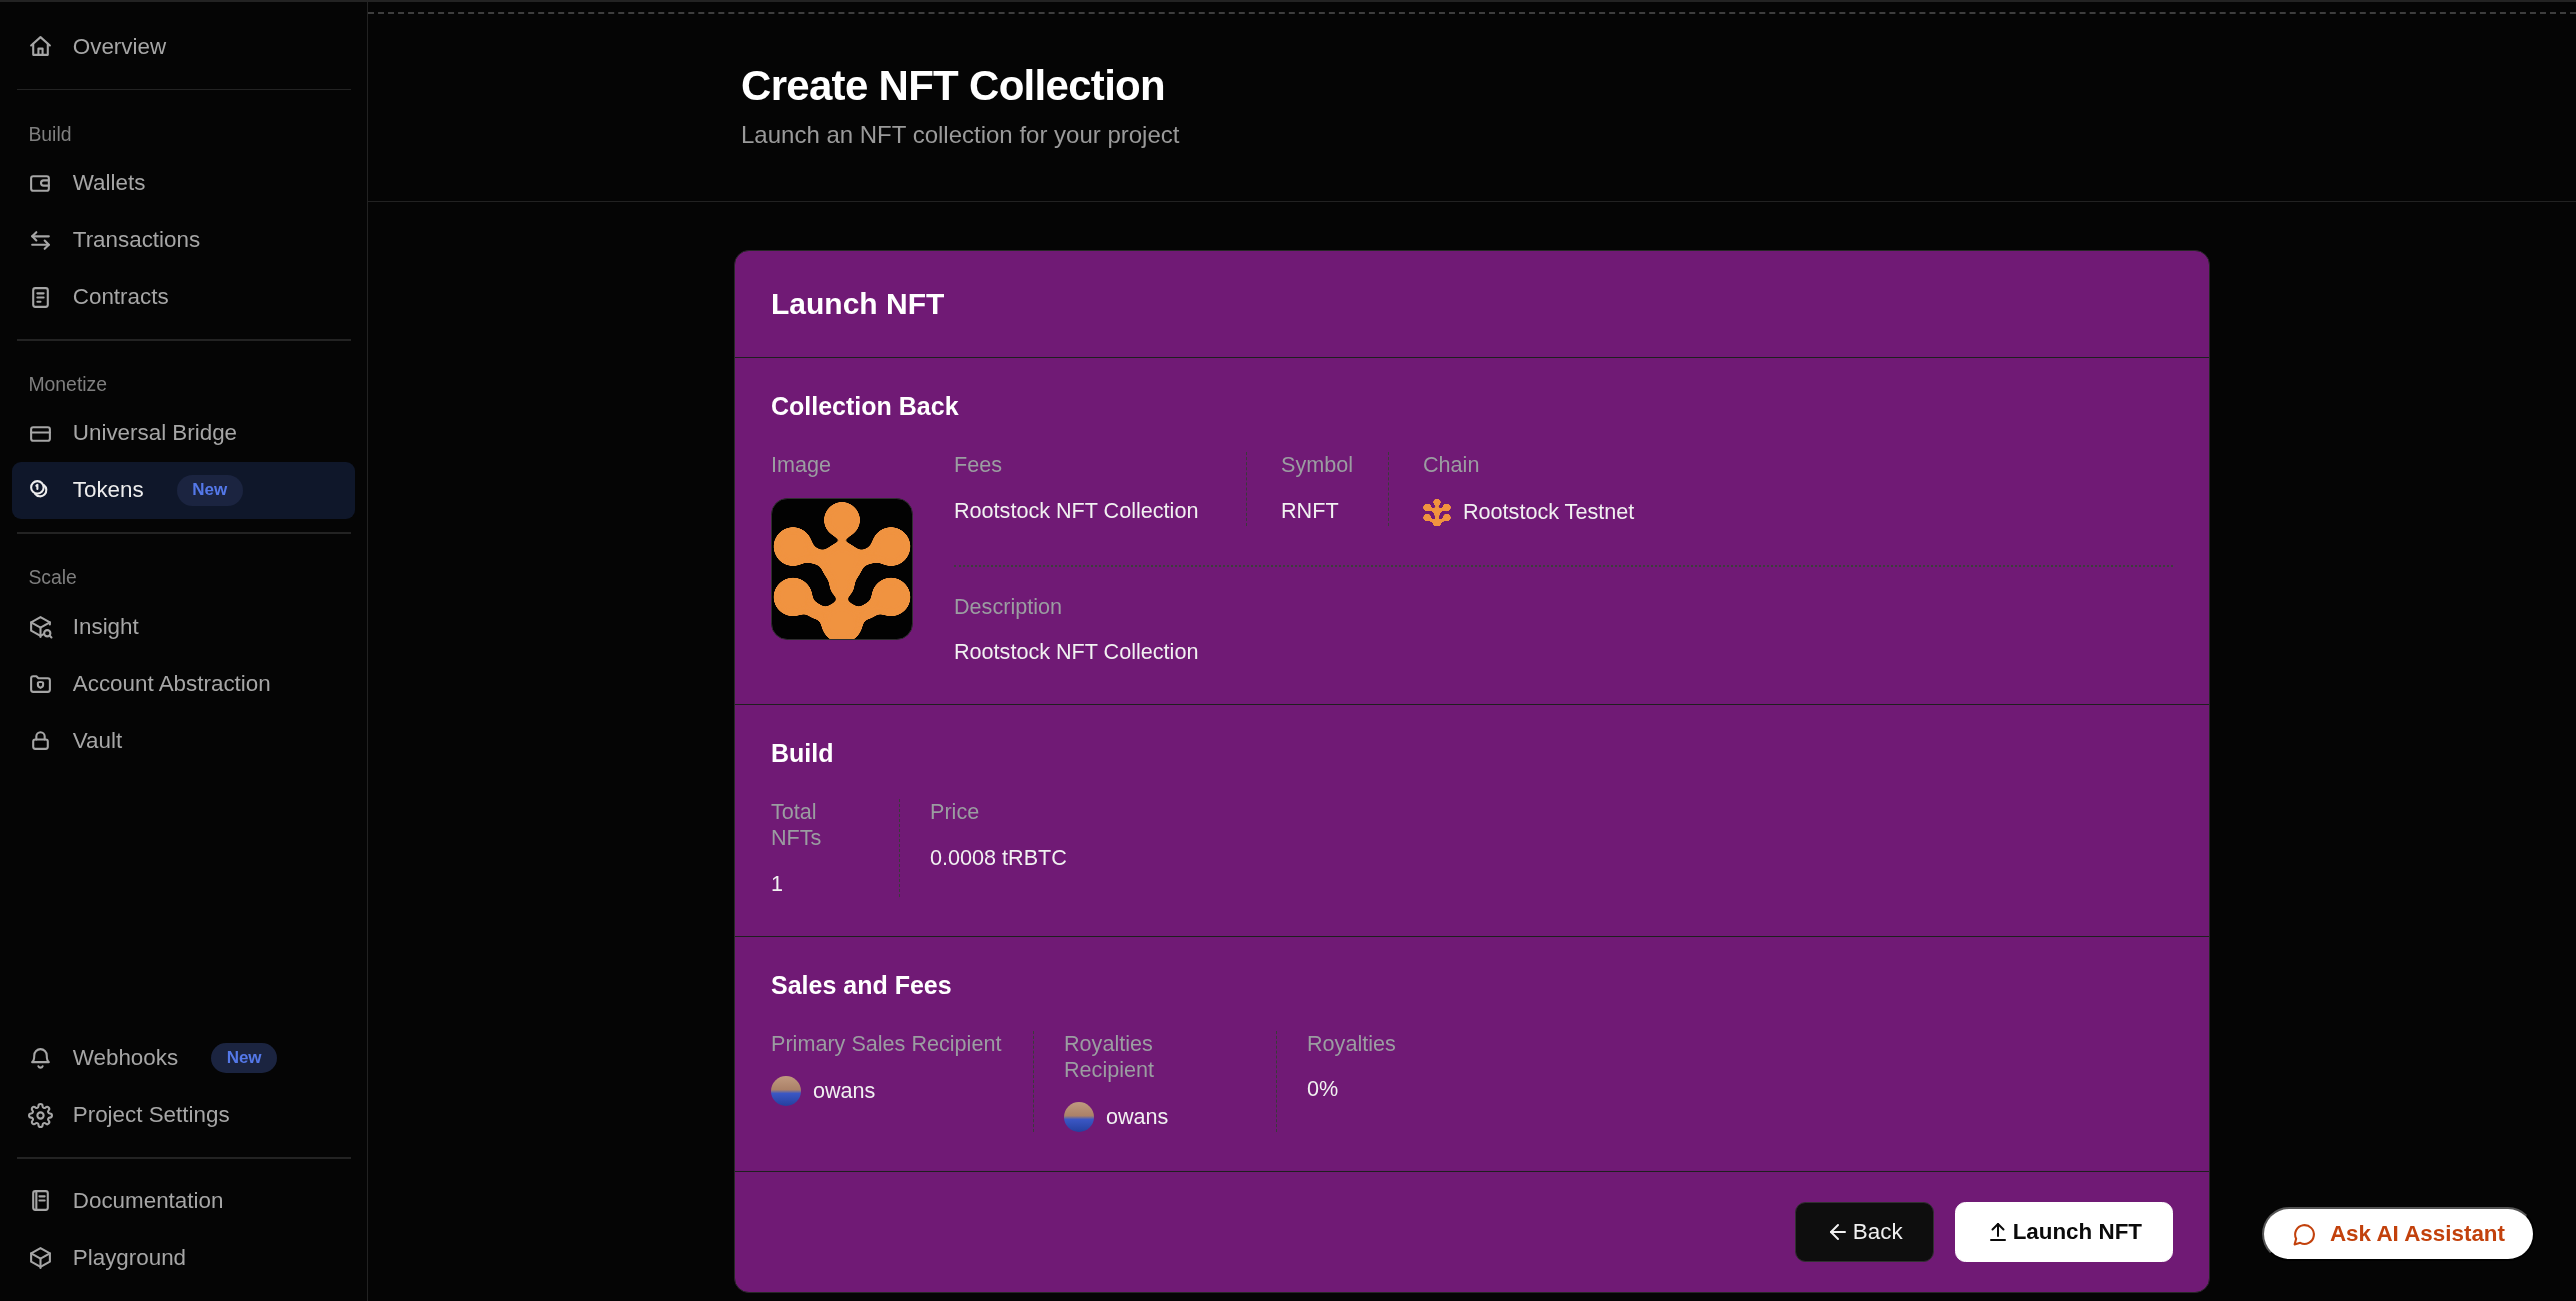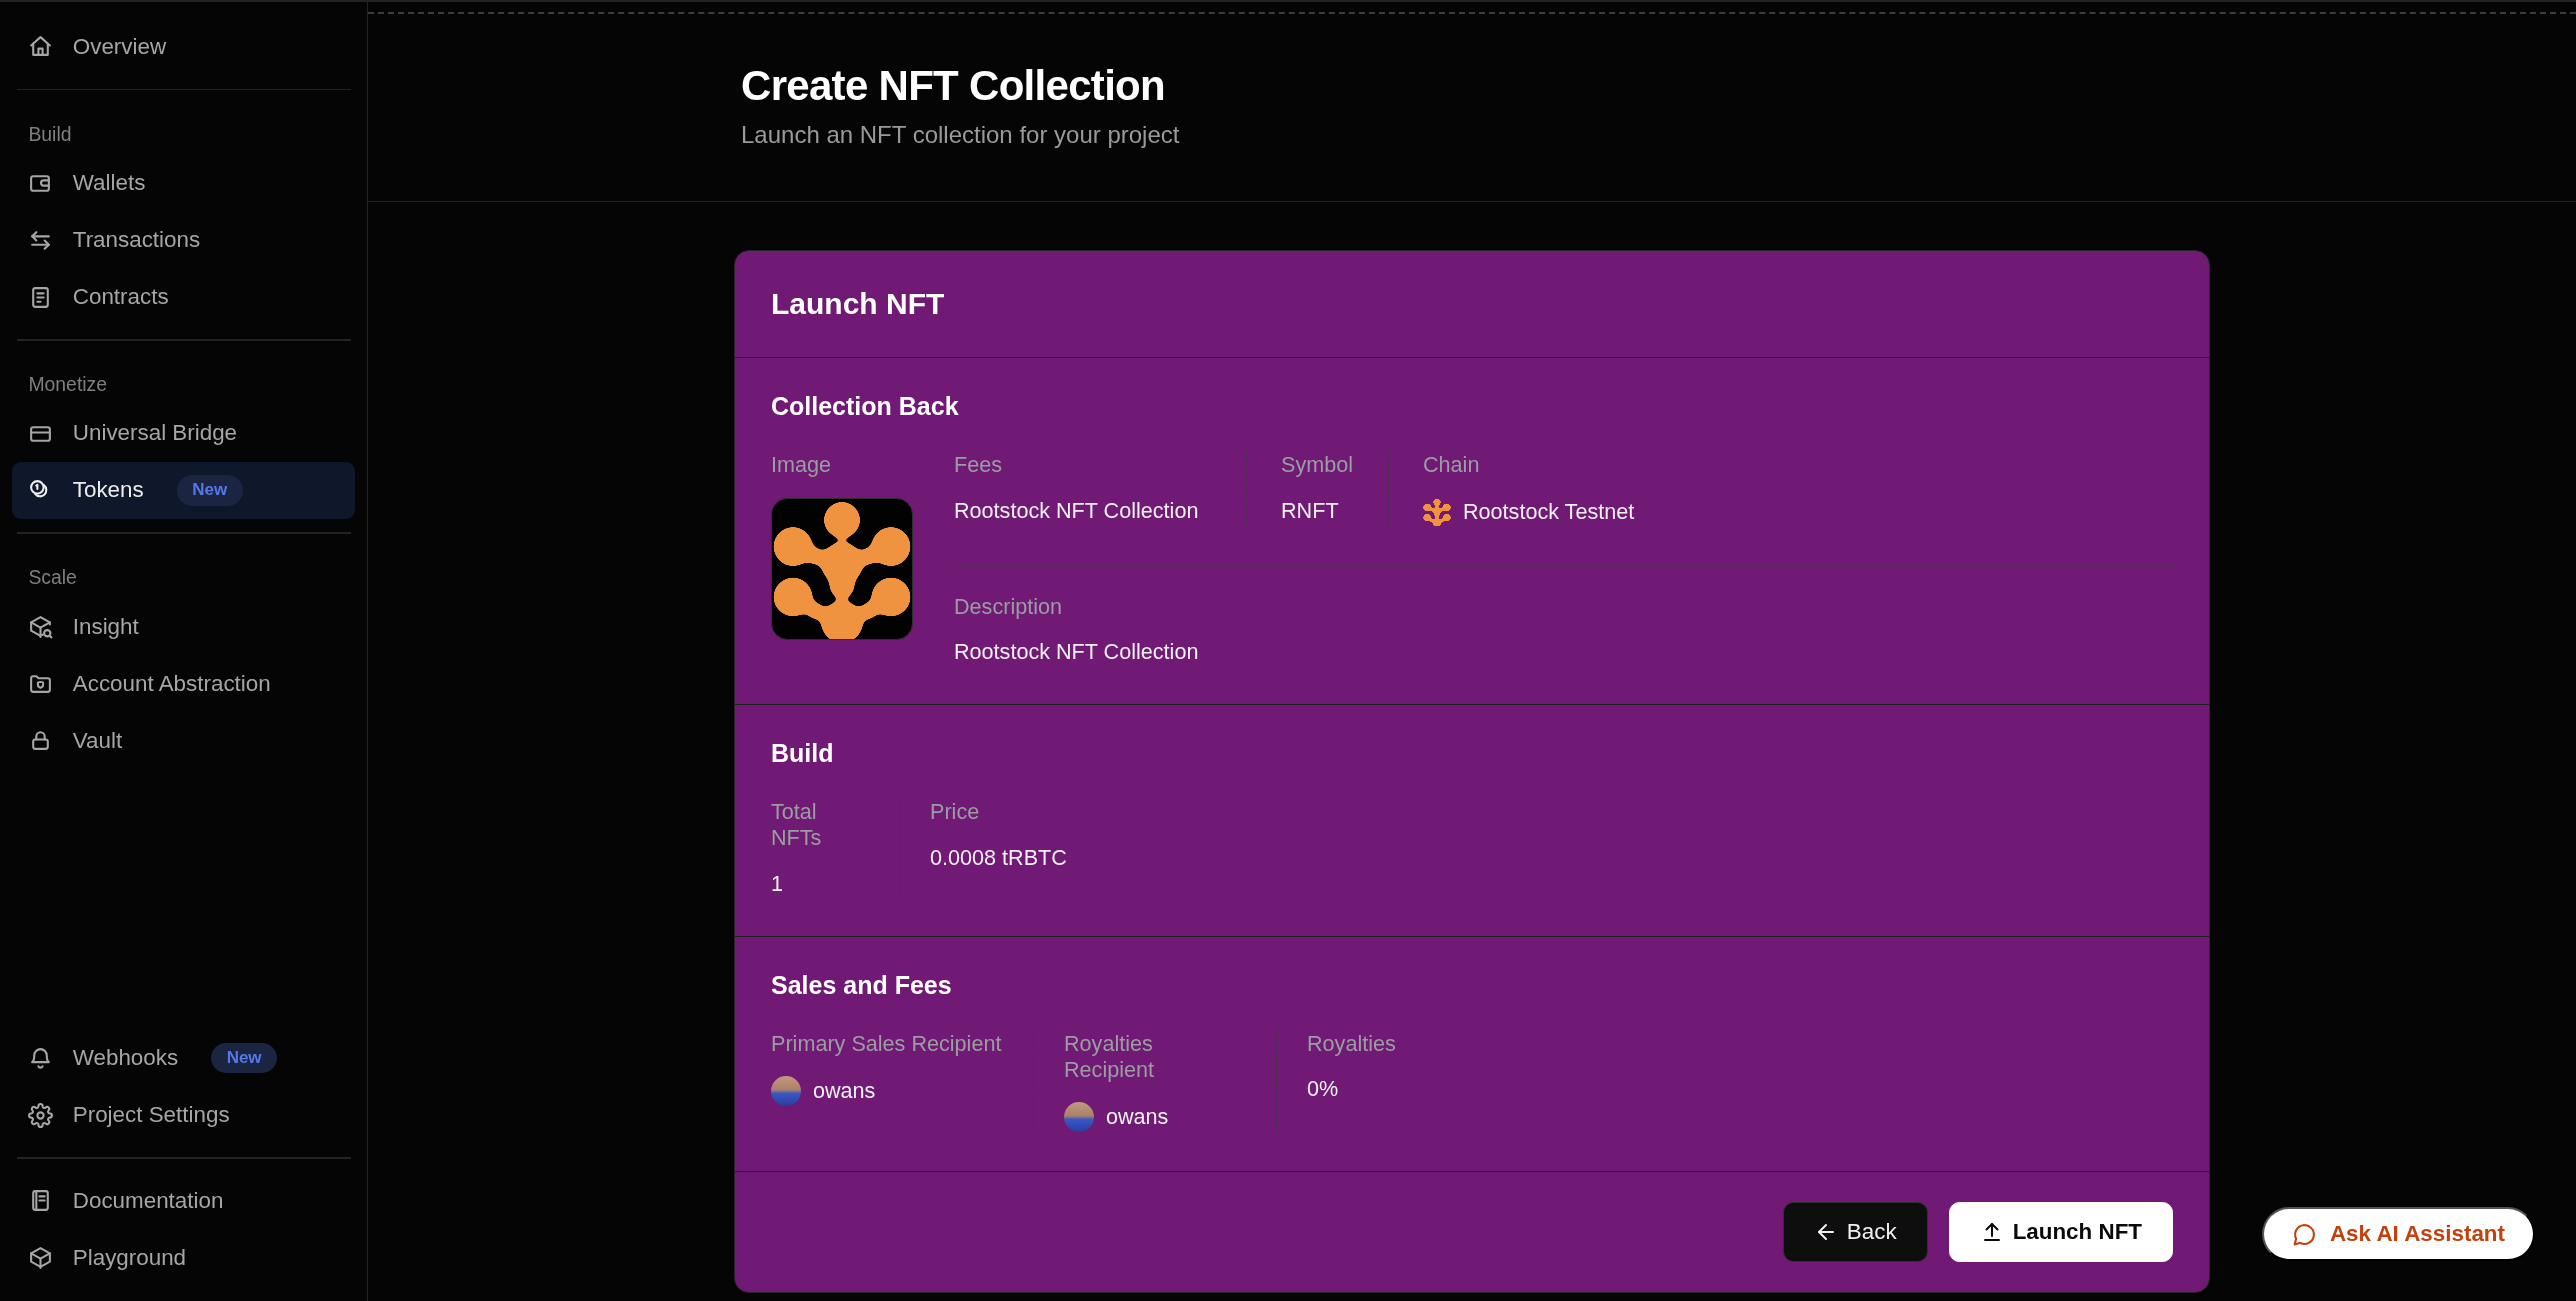--- a/index.html
+++ b/index.html
@@ -65,21 +65,21 @@
   .c-total { width:128px; flex:0 0 128px; }
   .c-primary { width:262px; flex:0 0 262px; }
   .c-royrec { width:243px; flex:0 0 243px; }
   .recipient { display:flex; align-items:center; gap:12px; }
   .avatar { width:30px; height:30px; border-radius:50%; flex:0 0 30px;
             background:linear-gradient(180deg,#c09a7f 0%,#ab8168 46%,#3b57c4 58%,#24409f 100%); }
 
   
   .card-footer { padding:30px 36px; border-top:1.5px solid #1f1f1f;
                  display:flex; justify-content:flex-end; gap:21px; }
-  .btn { height:60px; display:inline-flex; align-items:center; gap:9px;
+  .btn { height:60px; display:inline-flex; align-items:center; gap:3px;
          padding:0 30px; border-radius:10.4px; font-size:22.4px; cursor:pointer; }
   .btn svg { width:24px; height:24px; }
   .btn-back { background:#0e0e0e; border:1.5px solid #303030; color:#f0f0f0; }
   .btn-launch { background:#ffffff; border:1.5px solid #ffffff; color:#0a0a0a; font-weight:700; }
 
   .ai-fab { position:absolute; right:41px; bottom:40px; height:54px;
             display:flex; align-items:center; gap:13.4px; padding:0 28px;
             background:#fff; color:#c2410c; border-radius:745px;
             font-size:22.4px; font-weight:600; cursor:pointer; }
   .ai-fab svg { width:25px; height:25px; }

